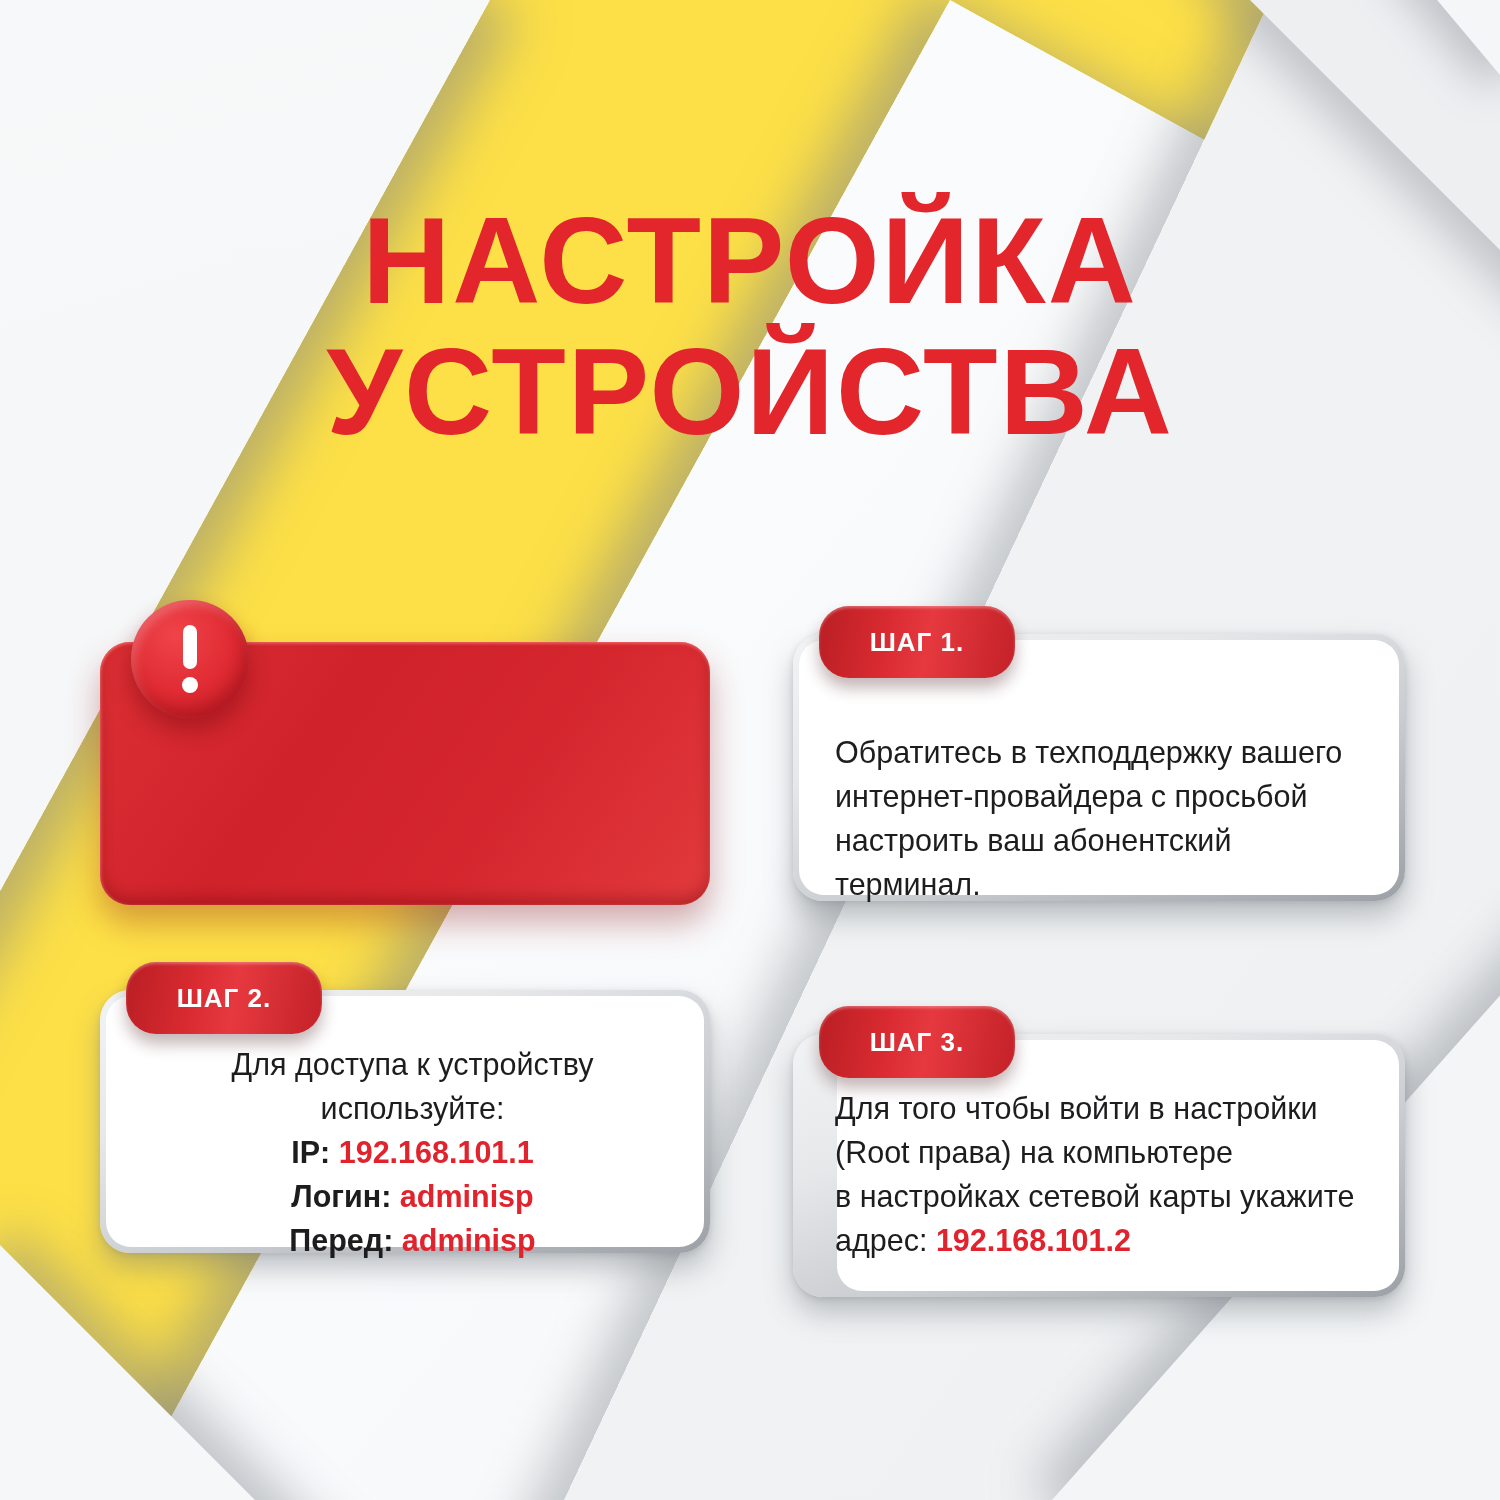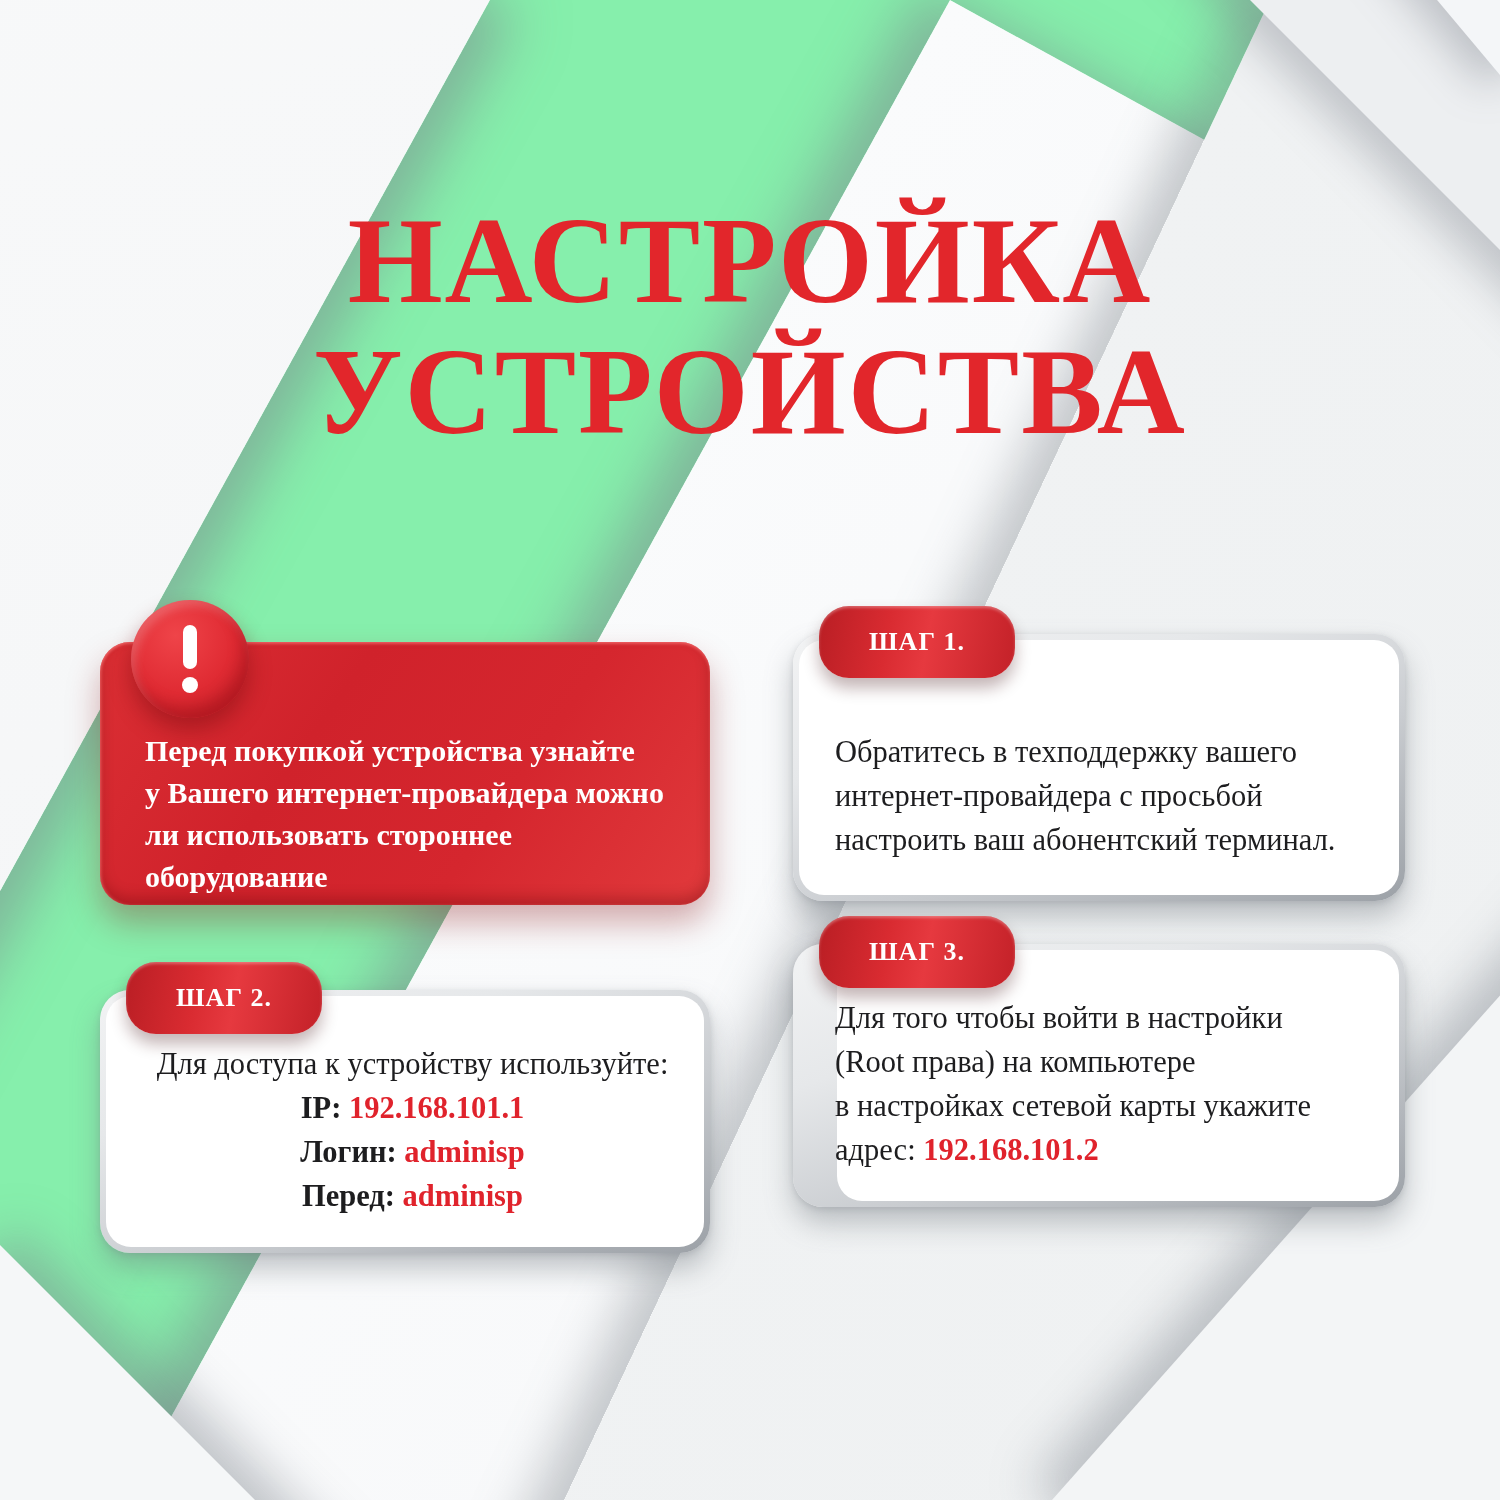--- a/index.html
+++ b/index.html
@@ -1,19 +1,19 @@
 <!DOCTYPE html>
 <html><head>
 <meta charset="utf-8">
 <style>
   html,body{margin:0;padding:0;background:#dfe1e3;}
   #poster{
     position:relative;width:1500px;height:1500px;overflow:hidden;
-    background:#86efac;
-    font-family:Liberation Serif, serif;
+    background:#fde047;
+    font-family:Liberation Sans, sans-serif;
   }
   
   .sheet{position:absolute;width:4200px;height:4200px;}
   .sheet-band{
     left:950px;top:0;transform-origin:top left;transform:rotate(28.8deg);
     background:linear-gradient(100deg,#fafbfc 0%,#f3f4f6 45%,#eff1f2 100%);
     box-shadow:-30px 0 55px rgba(122,128,137,.50);
   }
   .sheet-midfold{
     left:1270px;top:0;transform-origin:top left;transform:rotate(25.2deg);
@@ -77,21 +77,21 @@
   }
   
   .card{
     position:absolute;border-radius:30px;padding:6px;box-sizing:border-box;
     background:linear-gradient(160deg,#f2f3f4 0%,#e6e8ea 30%,#c9ccd0 62%,#9ca1a7 100%);
     box-shadow:0 16px 28px rgba(112,118,126,.42),0 2px 6px rgba(120,125,132,.25);
   }
   .card-inner{width:100%;height:100%;border-radius:25px;background:#ffffff;}
   #card-step1{left:793px;top:634px;width:612px;height:267px;}
   #card-step2{left:100px;top:990px;width:610px;height:263px;}
-  #card-step3{left:793px;top:944px;width:612px;height:263px;padding-left:44px;}
+  #card-step3{left:793px;top:1034px;width:612px;height:263px;padding-left:44px;}
   .badge{
     position:absolute;left:26px;top:-28px;height:72px;min-width:196px;box-sizing:border-box;
     padding:0 34px;border-radius:30px;
     background:linear-gradient(100deg,#b91e24 0%,#d92b31 35%,#e6393f 55%,#c32128 100%);
     box-shadow:0 10px 16px rgba(60,10,12,.30),inset 0 2px 3px rgba(255,255,255,.30);
     display:flex;align-items:center;justify-content:center;
     color:#ffffff;font-size:26px;font-weight:bold;letter-spacing:1px;white-space:nowrap;
   }
   .card-text{
     position:absolute;color:#1d1d1f;font-size:30.5px;line-height:44px;
@@ -118,26 +118,20 @@
 
   <div class="title">
     <span class="line">НАСТРОЙКА</span>
     <span class="line">УСТРОЙСТВА</span>
   </div>
 
   <div class="warning-box">
     <div class="alert-circle">
       <div class="excl-bar"></div>
       <div class="excl-dot"></div>
-    </div>
-    <div class="warning-text">
-      <span class="line">Перед покупкой устройства узнайте</span>
-      <span class="line">у Вашего интернет-провайдера можно</span>
-      <span class="line">ли использовать стороннее</span>
-      <span class="line">оборудование</span>
     </div>
   </div>
 
   <div class="card" id="card-step1">
     <div class="card-inner"></div>
     <div class="badge">ШАГ 1.</div>
     <div class="card-text">
       <span class="line">Обратитесь в техподдержку вашего</span>
       <span class="line">интернет-провайдера с просьбой</span>
       <span class="line">настроить ваш абонентский терминал.</span>

